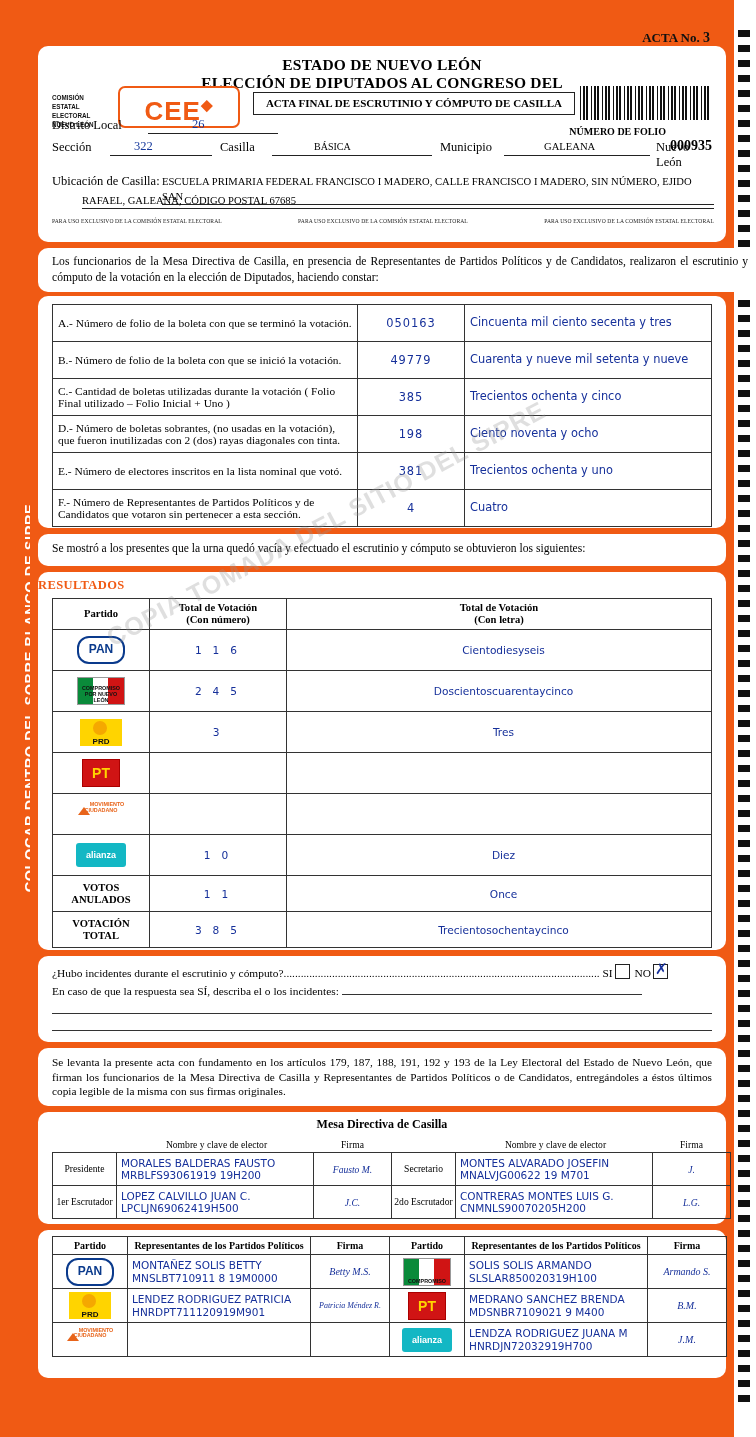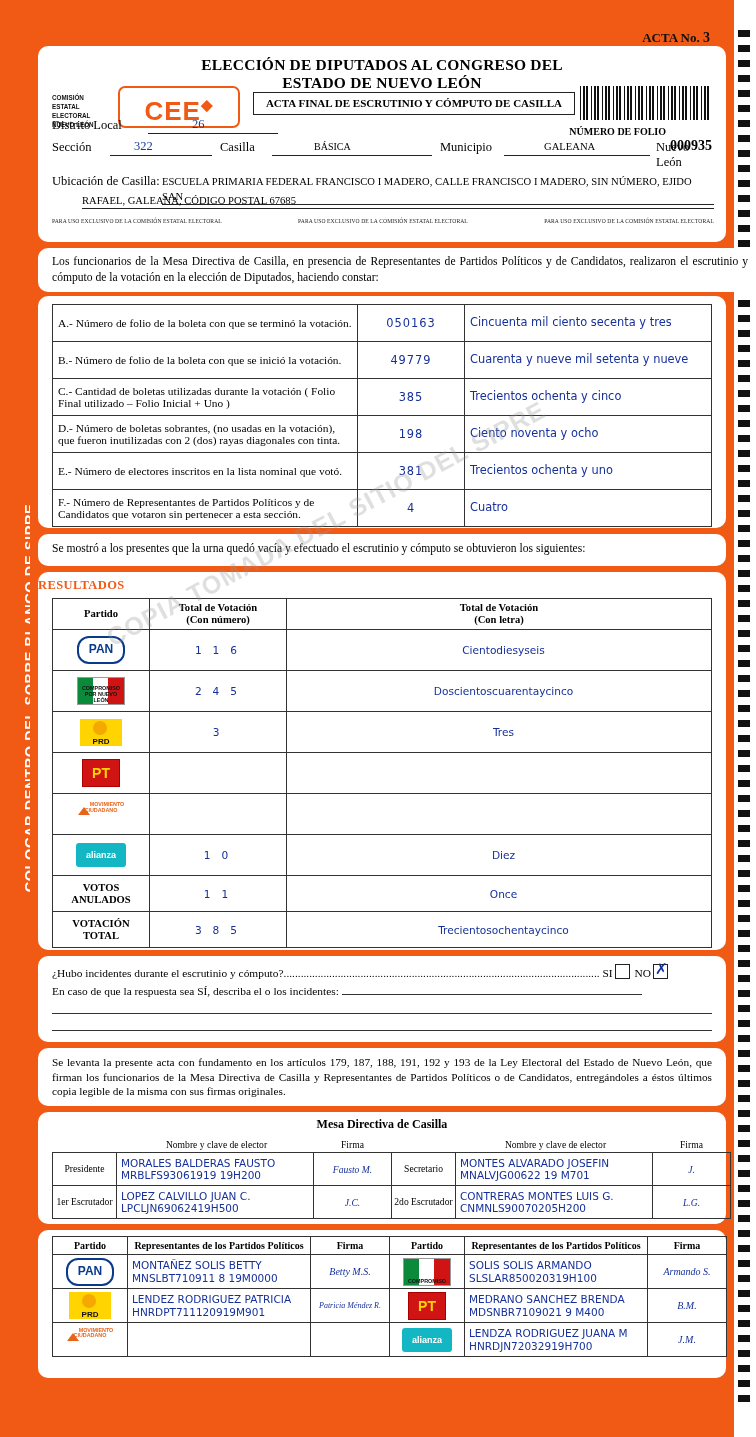--- a/index.html
+++ b/index.html
@@ -252,22 +252,22 @@
 
 <div class="sheet">
 
   <div class="acta-no">
     <span>ACTA No.</span>
     <span class="num">3</span>
   </div>
 
   <div class="panel" id="p-header">
     <div class="title1">
+      <div>ESTADO DE NUEVO LEÓN</div>
       <div>ELECCIÓN DE DIPUTADOS AL CONGRESO DEL</div>
-      <div>ESTADO DE NUEVO LEÓN</div>
     </div>
 
     <div class="logo-box">
       <div class="cee-words">COMISIÓN<br>ESTATAL<br>ELECTORAL<br>NUEVO LEÓN</div>
       <div class="cee-logo"><span>CEE</span><span class="dot">◆</span></div>
     </div>
 
     <div class="final-box">ACTA FINAL DE ESCRUTINIO Y CÓMPUTO DE CASILLA</div>
     <div class="barcode"></div>
     <div class="folio-lbl">NÚMERO DE FOLIO</div>

